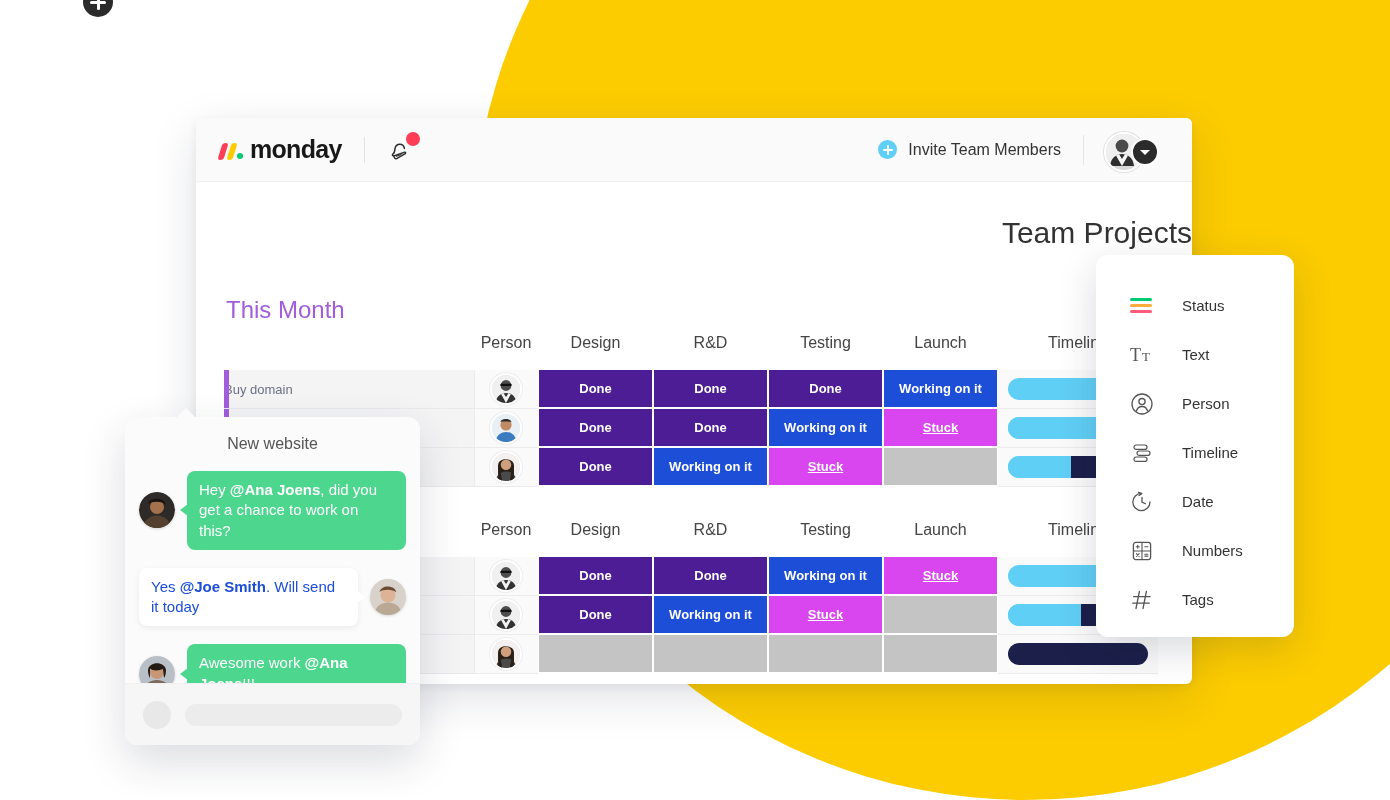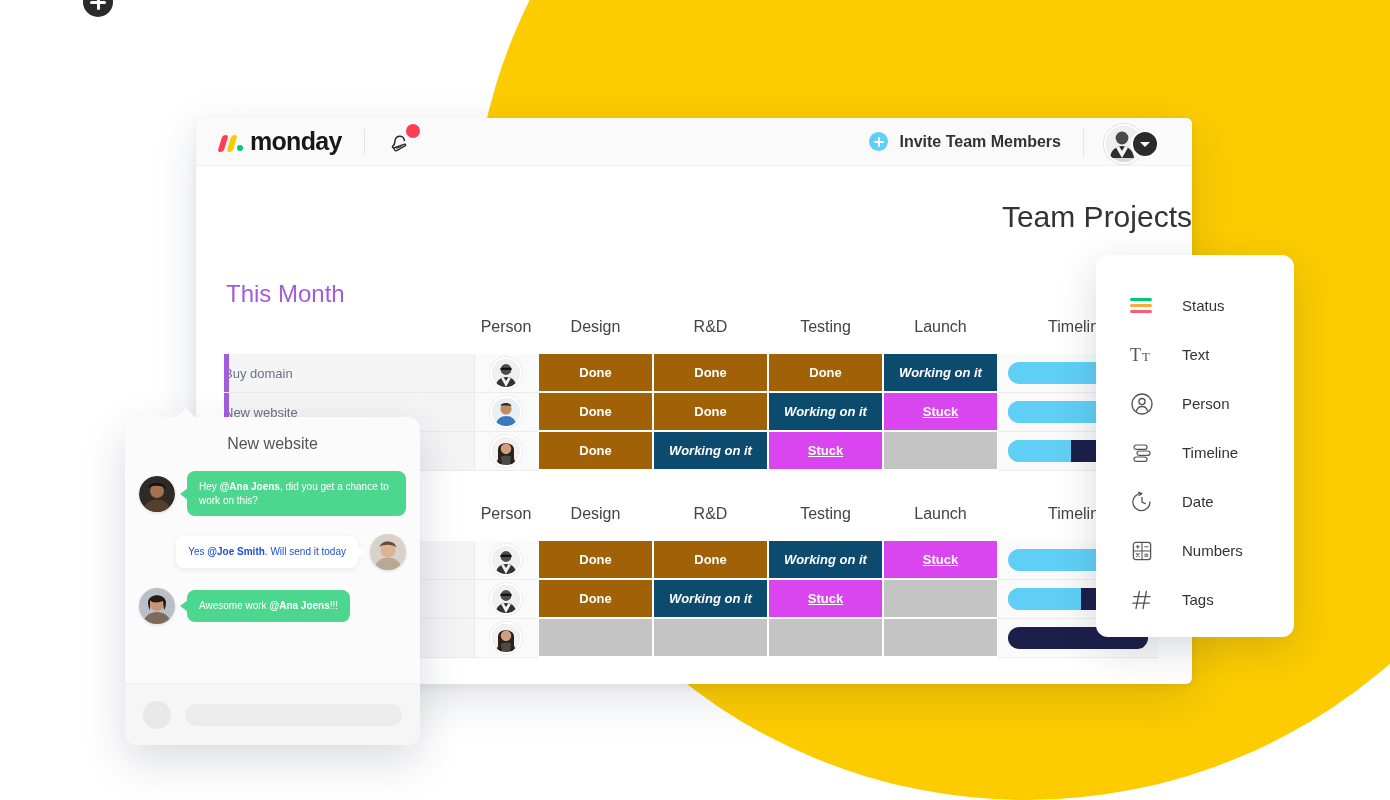--- a/index.html
+++ b/index.html
@@ -18,41 +18,41 @@
     position:absolute;left:880px;top:0;width:520px;height:420px;background:#FCCC00;z-index:0;
   }
   
   #app-window{
     position:absolute;left:196px;top:118px;width:996px;height:566px;
     background:#ffffff;border-radius:6px;z-index:2;
     box-shadow:0 14px 46px rgba(20,30,60,.13),0 3px 10px rgba(20,30,60,.06);
     overflow:hidden;
   }
   #topbar{
-    height:48px;background:#fafafa;border-bottom:1px solid #f0f0f0;
+    height:64px;background:#fafafa;border-bottom:1px solid #f0f0f0;
     display:flex;align-items:center;padding:0 28px 0 24px;box-sizing:border-box;
   }
   .logo-wrap{display:flex;align-items:center;}
   .logo-marks{display:flex;align-items:flex-end;height:20px;margin-right:4px;}
   .slash{width:6px;height:17px;border-radius:3px;transform:skewX(-17deg);margin-right:2.5px;}
   .slash.red{background:#FF3D57;}
   .slash.yellow{background:#FFCB00;}
   .dot-green{width:6px;height:6px;border-radius:50%;background:#00CA72;align-self:flex-end;margin-bottom:1px;}
   .logo-text{
     font-size:25px;font-weight:bold;color:#181818;letter-spacing:-.7px;margin-left:3px;
     font-family:"Liberation Sans",sans-serif;
   }
   .topbar-divider{width:1px;height:26px;background:#e3e3e3;margin:0 22px;}
   .bell{position:relative;width:30px;height:30px;}
   .bell svg{position:absolute;left:0;top:3px;}
   .bell-badge{
     position:absolute;right:-3px;top:-3px;width:14px;height:14px;border-radius:50%;background:#FF3D57;
   }
   .topbar-right{margin-left:auto;display:flex;align-items:center;}
-  .invite{display:flex;align-items:center;cursor:pointer;font-weight:bold;}
+  .invite{display:flex;align-items:center;cursor:pointer;}
   .plus-circle{
     width:19px;height:19px;border-radius:50%;background:#60CFF5;position:relative;margin-right:11px;
   }
   .plus-circle:before,.plus-circle:after{
     content:"";position:absolute;background:#fff;border-radius:1px;
   }
   .plus-circle:before{left:4.5px;top:8.5px;width:10px;height:2px;}
   .plus-circle:after{top:4.5px;left:8.5px;height:10px;width:2px;}
   .invite-label{font-size:16px;color:#333333;}
   .topbar-divider2{width:1px;height:30px;background:#e6e6e6;margin:0 20px 0 22px;}
@@ -93,22 +93,22 @@
     text-align:center;vertical-align:middle;
   }
   .face{
     display:inline-block;width:28px;height:28px;border-radius:50%;background:#e7e7e7;
     border:2px solid #fff;box-shadow:0 0 0 1px #ededed;overflow:hidden;vertical-align:middle;
   }
   .status{
     height:37px;line-height:37px;text-align:center;color:#fff;font-size:13px;font-weight:bold;
     margin:0 1px 1px 1px;
   }
-  .s-done{background:#a16207;}
-  .s-working{background:#0c4a6e;font-style:italic;}
+  .s-done{background:#4c1d95;}
+  .s-working{background:#1d4ed8;}
   .s-stuck{background:#d946ef;text-decoration:underline;}
   .s-empty{background:#C4C4C4;}
   .cell-timeline{background:#fafafa;border-bottom:1px solid #ececec;vertical-align:middle;}
   .tl-track{
     height:22px;border-radius:11px;overflow:hidden;margin:0 10px;display:flex;background:#60CFF5;
   }
   .tl-fill{background:#60CFF5;height:100%;}
   .tl-rest{background:#1B1F49;height:100%;flex:1;}
   
   #board-two{margin-top:28px;}
@@ -144,21 +144,21 @@
     text-align:center;font-size:16px;color:#555;padding:18px 0 4px 0;
   }
   .msgs{padding:14px 14px 0 14px;}
   .msg{display:flex;align-items:center;margin-bottom:18px;}
   .msg.right{justify-content:flex-end;}
   .chat-face{
     width:36px;height:36px;border-radius:50%;background:#ddd;flex:none;overflow:hidden;
     box-shadow:0 1px 3px rgba(0,0,0,.15);
   }
   .bubble{
-    position:relative;border-radius:8px;padding:9px 12px;font-size:10px;line-height:1.35;max-width:205px;
+    position:relative;border-radius:8px;padding:9px 12px;font-size:15px;line-height:1.35;max-width:205px;
   }
   .bubble.green{background:#4DD68E;color:#fff;margin-left:12px;}
   .bubble.white{background:#fff;color:#1d4ed8;margin-right:12px;box-shadow:0 2px 6px rgba(0,0,0,.07);}
   .bubble.green:before{
     content:"";position:absolute;left:-7px;top:50%;margin-top:-6px;
     border-top:6px solid transparent;border-bottom:6px solid transparent;border-right:8px solid #4DD68E;
   }
   .bubble.white:after{
     content:"";position:absolute;right:-7px;top:50%;margin-top:-6px;
     border-top:6px solid transparent;border-bottom:6px solid transparent;border-left:8px solid #fff;

